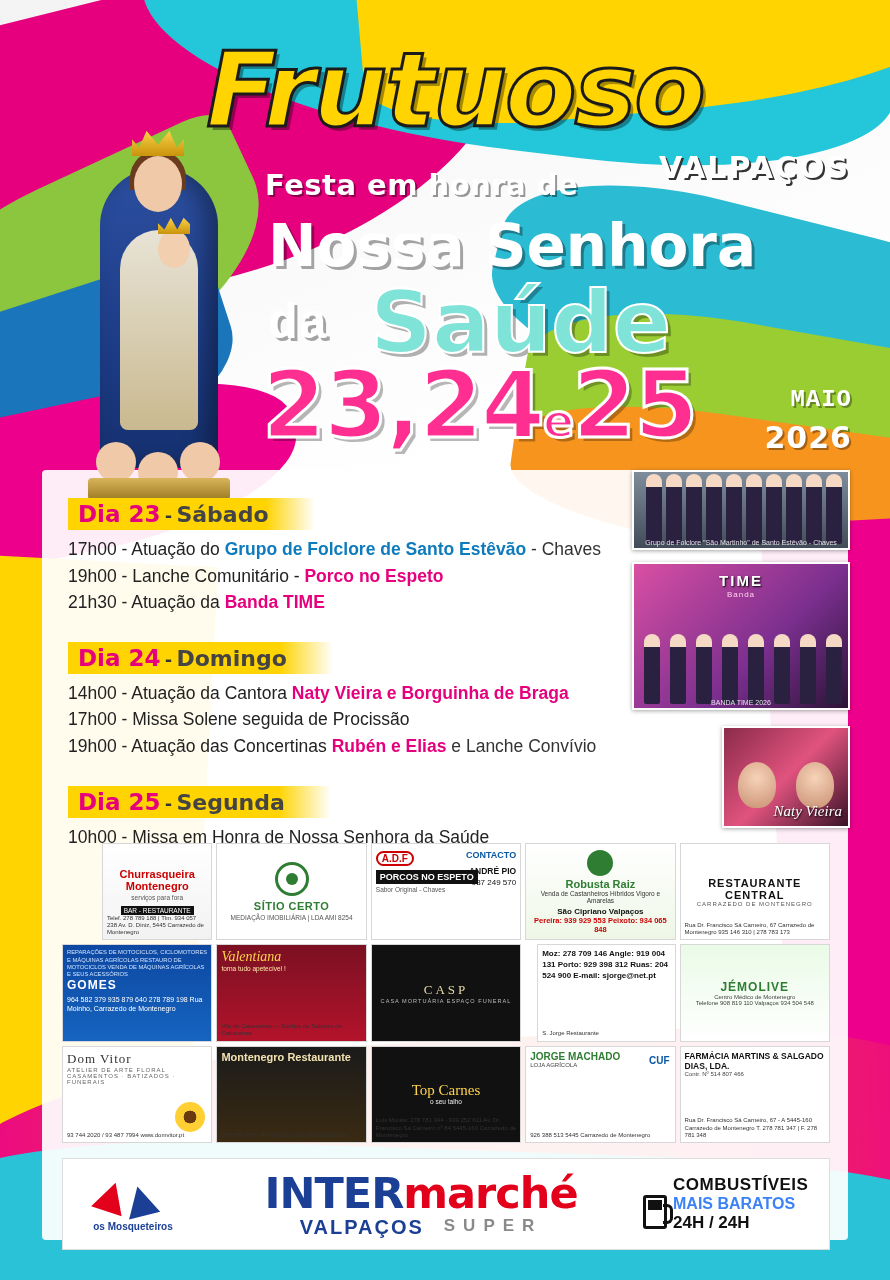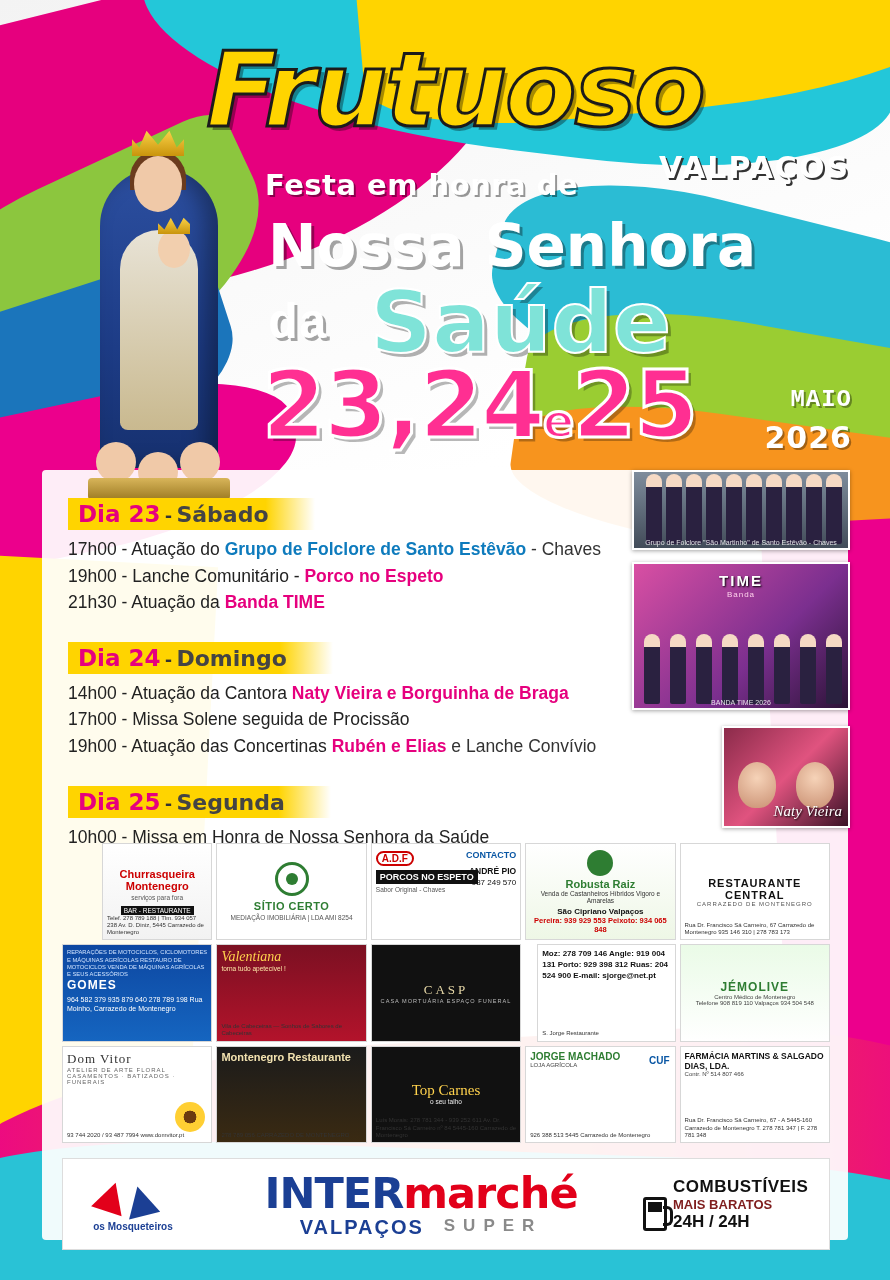--- a/index.html
+++ b/index.html
@@ -417,21 +417,21 @@
   }
   .bn-inter .b1 { color: #1b3f94; }
   .bn-inter .b2 { color: #e2001a; }
   .bn-sub {
     display: flex; justify-content: center; gap: 20px; margin-top: 2px;
   }
   .bn-valp { color: #1b3f94; font-weight: bold; font-size: 20px; letter-spacing: 2px; }
   .bn-super { color: #8a8a8a; font-weight: bold; font-size: 17px; letter-spacing: 8px; }
   .bn-right { width: 190px; text-align: left; padding-left: 34px; position: relative; }
   .bn-comb { font-weight: bold; font-size: 17px; color: #111; letter-spacing: .5px;}
-  .bn-mais { font-weight: bold; font-size: 13px; color: #7f1d1d; }
+  .bn-mais { font-weight: bold; font-size: 16px; color: #3b82f6; }
   .bn-24 { font-weight: bold; font-size: 17px; color: #111; }
   .pump {
     position: absolute; left: 4px; top: 20px;
     width: 24px; height: 34px; border: 3px solid #111; border-radius: 3px;
   }
   .pump:after {
     content:""; position:absolute; right:-9px; top:6px; width:7px;height:14px;
     border:3px solid #111; border-left:none; border-radius:0 6px 6px 0;
   }
   .pump .win { position:absolute; left:2px; top:2px; right:2px; height:10px; background:#111;}

